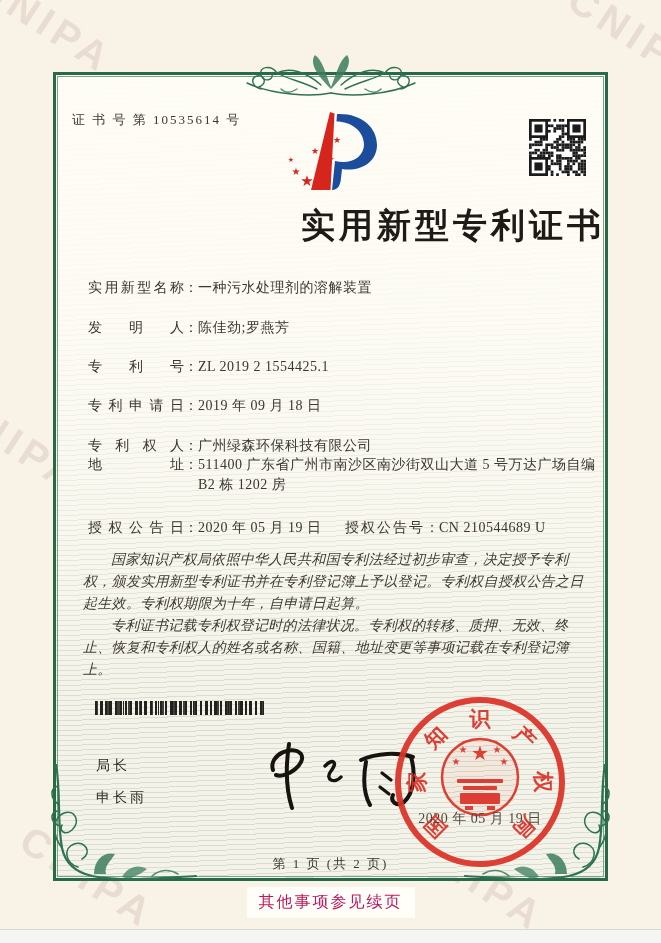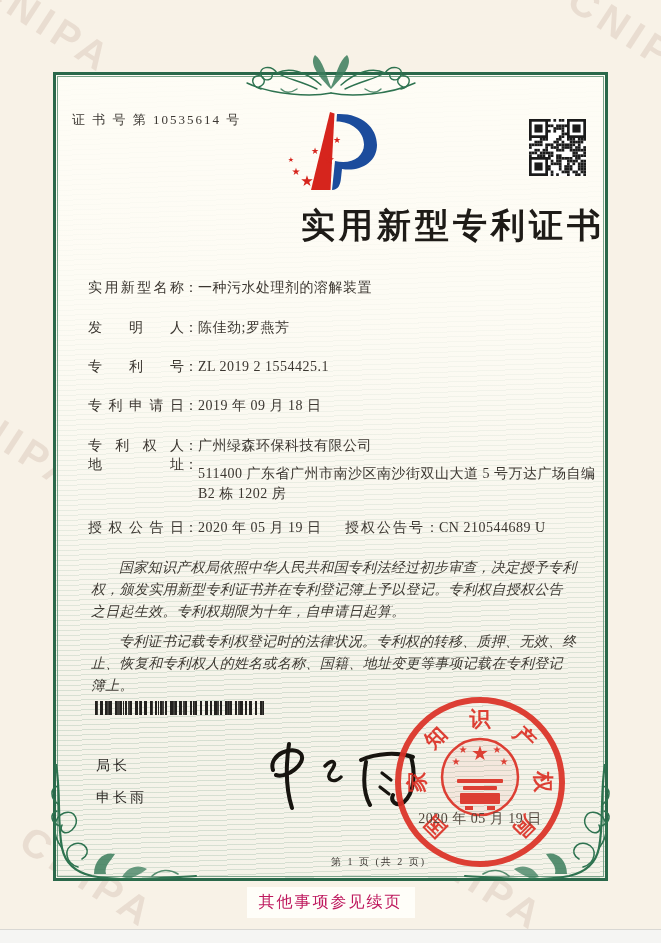--- a/index.html
+++ b/index.html
@@ -29,41 +29,41 @@
   .logo{position:absolute;left:229px;top:37px;width:96px;height:84px;}
   .qr{position:absolute;left:473px;top:44px;width:57px;height:57px;background:#fff;}
   .title{
     position:absolute;left:0;top:128px;width:100%;text-align:right;
     font-size:34px;font-weight:bold;letter-spacing:4px;color:#1e1b17;
   }
   .frow{position:absolute;left:32px;font-size:14px;color:#3b3630;line-height:20px;white-space:nowrap;}
   .r1{top:203px}.r2{top:243px}.r3{top:282px}.r4{top:321px}.r5{top:361px}.r6{top:380px}.r7{top:443px}
   .flabel{display:inline-block;width:96px;text-align:justify;text-align-last:justify;vertical-align:top;}
   .fcolon{vertical-align:top;}
-  .fvalue{letter-spacing:0.5px;vertical-align:top;margin-top:9px;}
+  .fvalue{letter-spacing:0.5px;vertical-align:top;}
   .r6 .fvalue{display:inline-block;width:400px;white-space:normal;line-height:20px;}
   .grant-no{position:absolute;left:257px;top:0;}
   .grant-no .flabel2{display:inline-block;letter-spacing:2px;}
   .paras{
     position:absolute;left:27px;top:474px;width:502px;
     font-size:14px;line-height:22px;font-style:italic;color:#3e3a33;
   }
-  .paras p{margin:8px;text-indent:2em;letter-spacing:0.3px;}
+  .paras p{margin:0;text-indent:2em;letter-spacing:0.3px;}
   .barcode{
     position:absolute;left:39px;top:626px;width:170px;height:14px;
     background:
       repeating-linear-gradient(90deg,#23211e 0 2px,rgba(0,0,0,0) 2px 5px),
       repeating-linear-gradient(90deg,#23211e 0 1px,rgba(0,0,0,0) 1px 7px),
       repeating-linear-gradient(90deg,rgba(35,33,30,0.85) 0 3px,rgba(0,0,0,0) 3px 11px);
   }
   .signer{position:absolute;left:40px;font-size:14px;letter-spacing:3px;color:#2e2b27;}
   .signer.t1{top:682px}.signer.t2{top:714px}
   .signature{position:absolute;left:209px;top:665px;width:160px;height:78px;}
   .seal{position:absolute;left:335px;top:618px;width:178px;height:178px;opacity:0.93;}
-  .page-footer{position:absolute;left:0;top:780px;width:100%;text-align:center;font-size:10px;letter-spacing:2px;color:#3c3833;margin-left:48px;}
+  .page-footer{position:absolute;left:0;top:780px;width:100%;text-align:center;font-size:13px;letter-spacing:2px;color:#3c3833;}
   .ornament-top{position:absolute;left:50%;transform:translateX(-50%);top:-26px;width:200px;height:52px;}
   .corner{position:absolute;width:150px;height:120px;bottom:-6px;}
   .corner.bl{left:-8px;}
   .corner.br{right:-8px;transform:scaleX(-1);}
   .cont-note{
     position:absolute;left:50%;transform:translateX(-50%);top:887px;z-index:3;
     background:#fffef9;padding:5px 12px;font-size:16px;letter-spacing:2px;color:#be185d;
   }
   .scan-edge{position:absolute;left:0;bottom:0;width:100%;height:13px;background:#f5f5f3;border-top:1px solid #d9d8d4;z-index:4;}
   svg text.star{font-family:"DejaVu Sans",sans-serif;}

